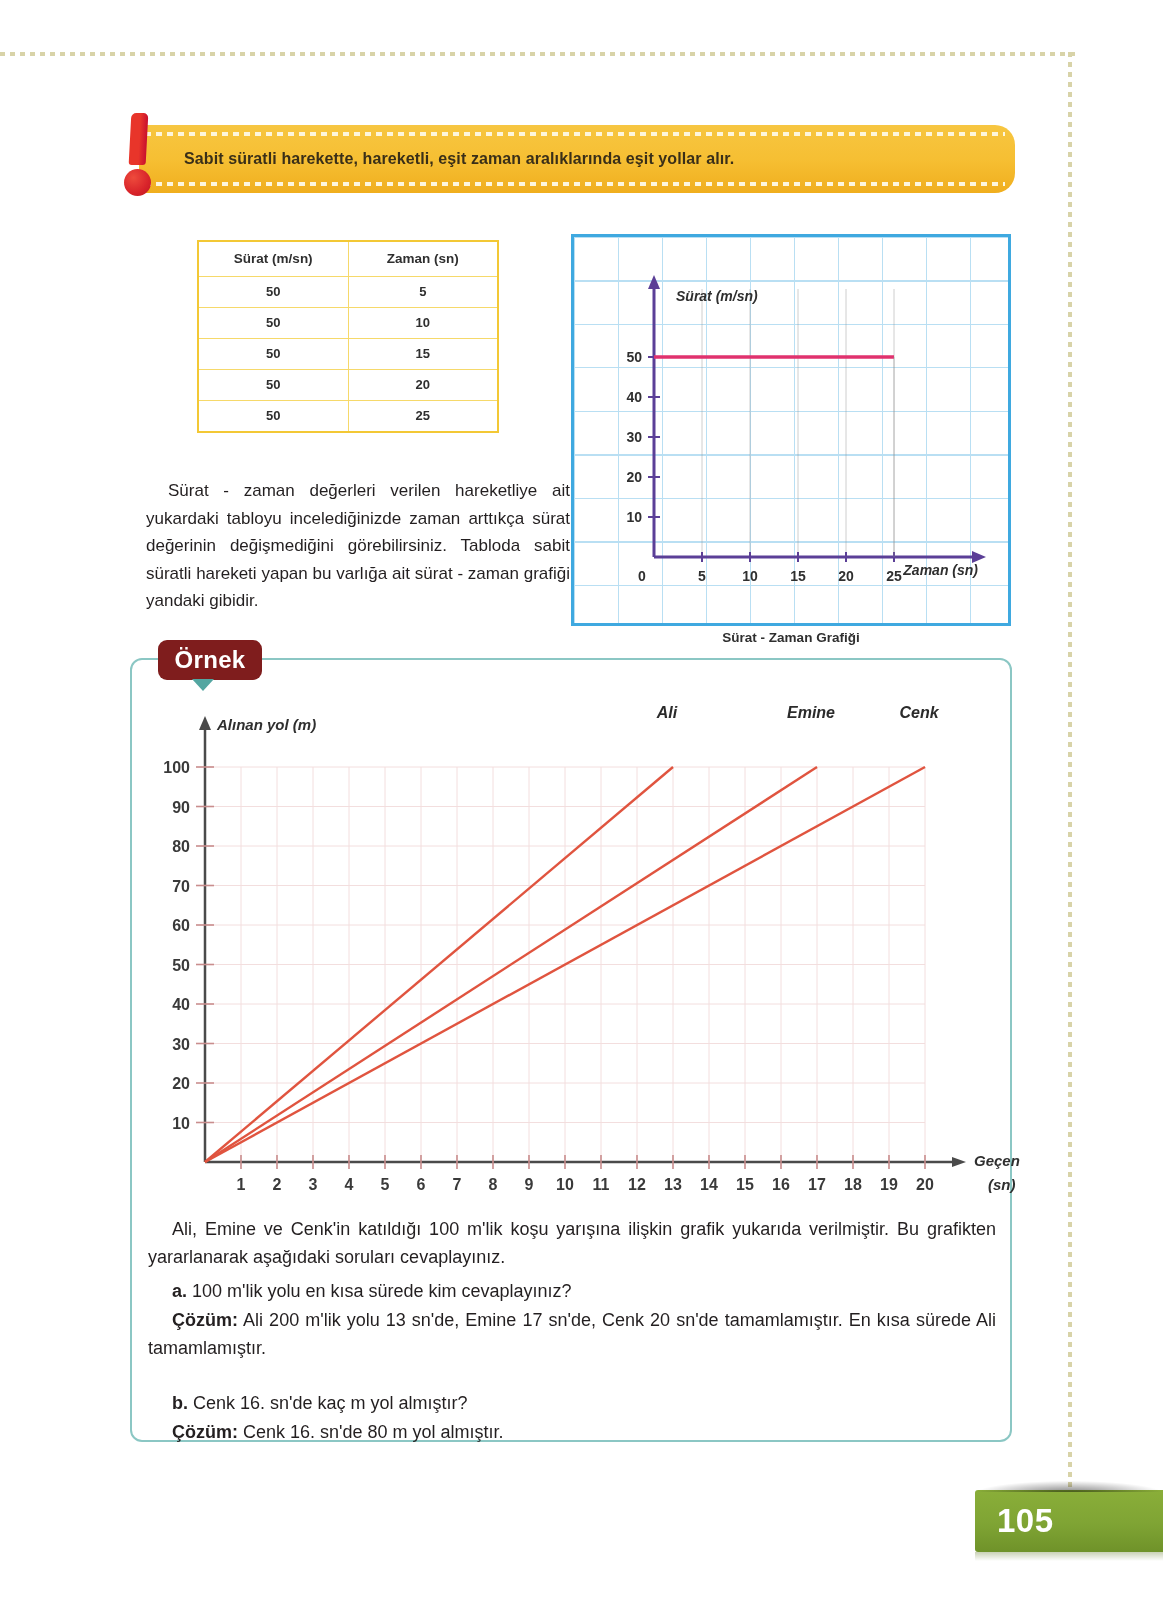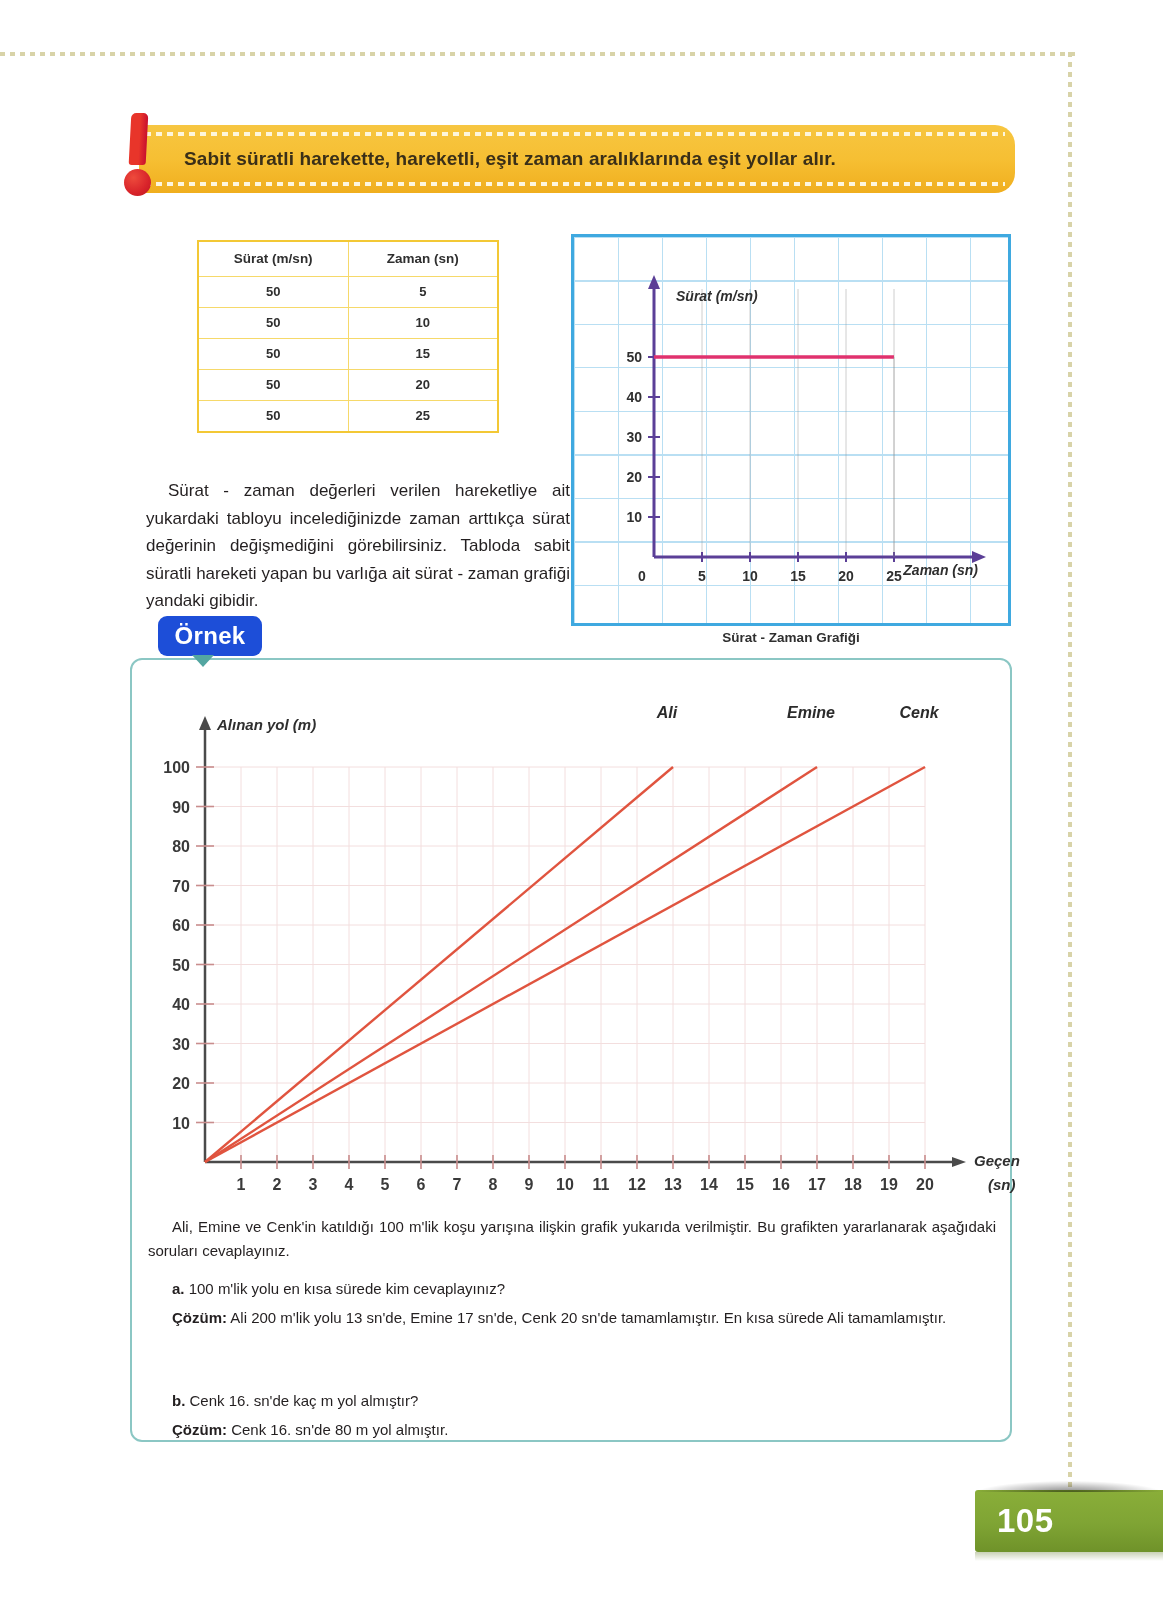--- a/index.html
+++ b/index.html
@@ -28,21 +28,21 @@
     border-radius: 6px 20px 20px 6px;
   }
   .callout::before, .callout::after {
     content: ""; position: absolute; left: 6px; right: 10px; height: 4px;
     background-image: repeating-linear-gradient(to right, #fdf6dd 0 6px, transparent 6px 11px);
   }
   .callout::before { top: 7px; }
   .callout::after { bottom: 7px; }
   .callout-text {
     position: absolute; left: 45px; top: 50%; transform: translateY(-50%);
-    font-size: 19px; font-weight: 700; color: #3a2f18; letter-spacing: .1px;
+    font-size: 16px; font-weight: 700; color: #3a2f18; letter-spacing: .1px;
   }
   .excl-mark {
     position: absolute; left: 124px; top: 113px; width: 30px; height: 75px;
     z-index: 5;
   }
   .excl-bar {
     position: absolute; left: 6px; top: 0; width: 17px; height: 52px;
     background: linear-gradient(to right, #e8352a 0%, #e8352a 55%, #c8102e 100%);
     border-radius: 5px 5px 3px 3px;
     transform: skewX(-3deg);
@@ -94,40 +94,40 @@
     text-align: center; font-size: 13.5px; 
     font-weight: 700; color: #2f2f2f;
   }
 
   
   .ornek-box {
     position: absolute; left: 130px; top: 658px; width: 882px; height: 784px;
     border: 2px solid #8bc7c4; border-radius: 12px; background: #fff;
   }
   .ornek-badge {
-    position: absolute; left: 158px; top: 616px; width: 104px; height: 40px;
-    background: #1d4ed8; border-radius: 9px; z-index: 4;
+    position: absolute; left: 158px; top: 640px; width: 104px; height: 40px;
+    background: #7f1d1d; border-radius: 9px; z-index: 4;
     display: flex; align-items: center; justify-content: center;
   }
   .ornek-badge span {
     color: #ffffff; font-size: 24px; font-weight: 700; letter-spacing: .3px;
   }
   .ornek-badge::after {
     content: ""; position: absolute; left: 34px; bottom: -11px;
     border-left: 11px solid transparent; border-right: 11px solid transparent;
     border-top: 12px solid #53a6a1;
   }
 
   
   .main-chart { position: absolute; left: 150px; top: 700px; width: 870px; height: 510px; }
 
   
   .body-text {
     position: absolute; left: 148px; width: 848px;
-    font-size: 15px; line-height: 1.58; color: #231f20; text-align: justify;
+    font-size: 18px; line-height: 1.58; color: #231f20; text-align: justify;
   }
   .body-text b { font-weight: 700; }
   .indent { text-indent: 24px; }
 
   
   .ribbon {
     position: absolute; left: 975px; top: 1490px; width: 188px; height: 62px;
     background: linear-gradient(to bottom, #8aae39 0%, #7fa434 55%, #6f9229 100%);
     border-radius: 3px 0 0 3px;
   }

